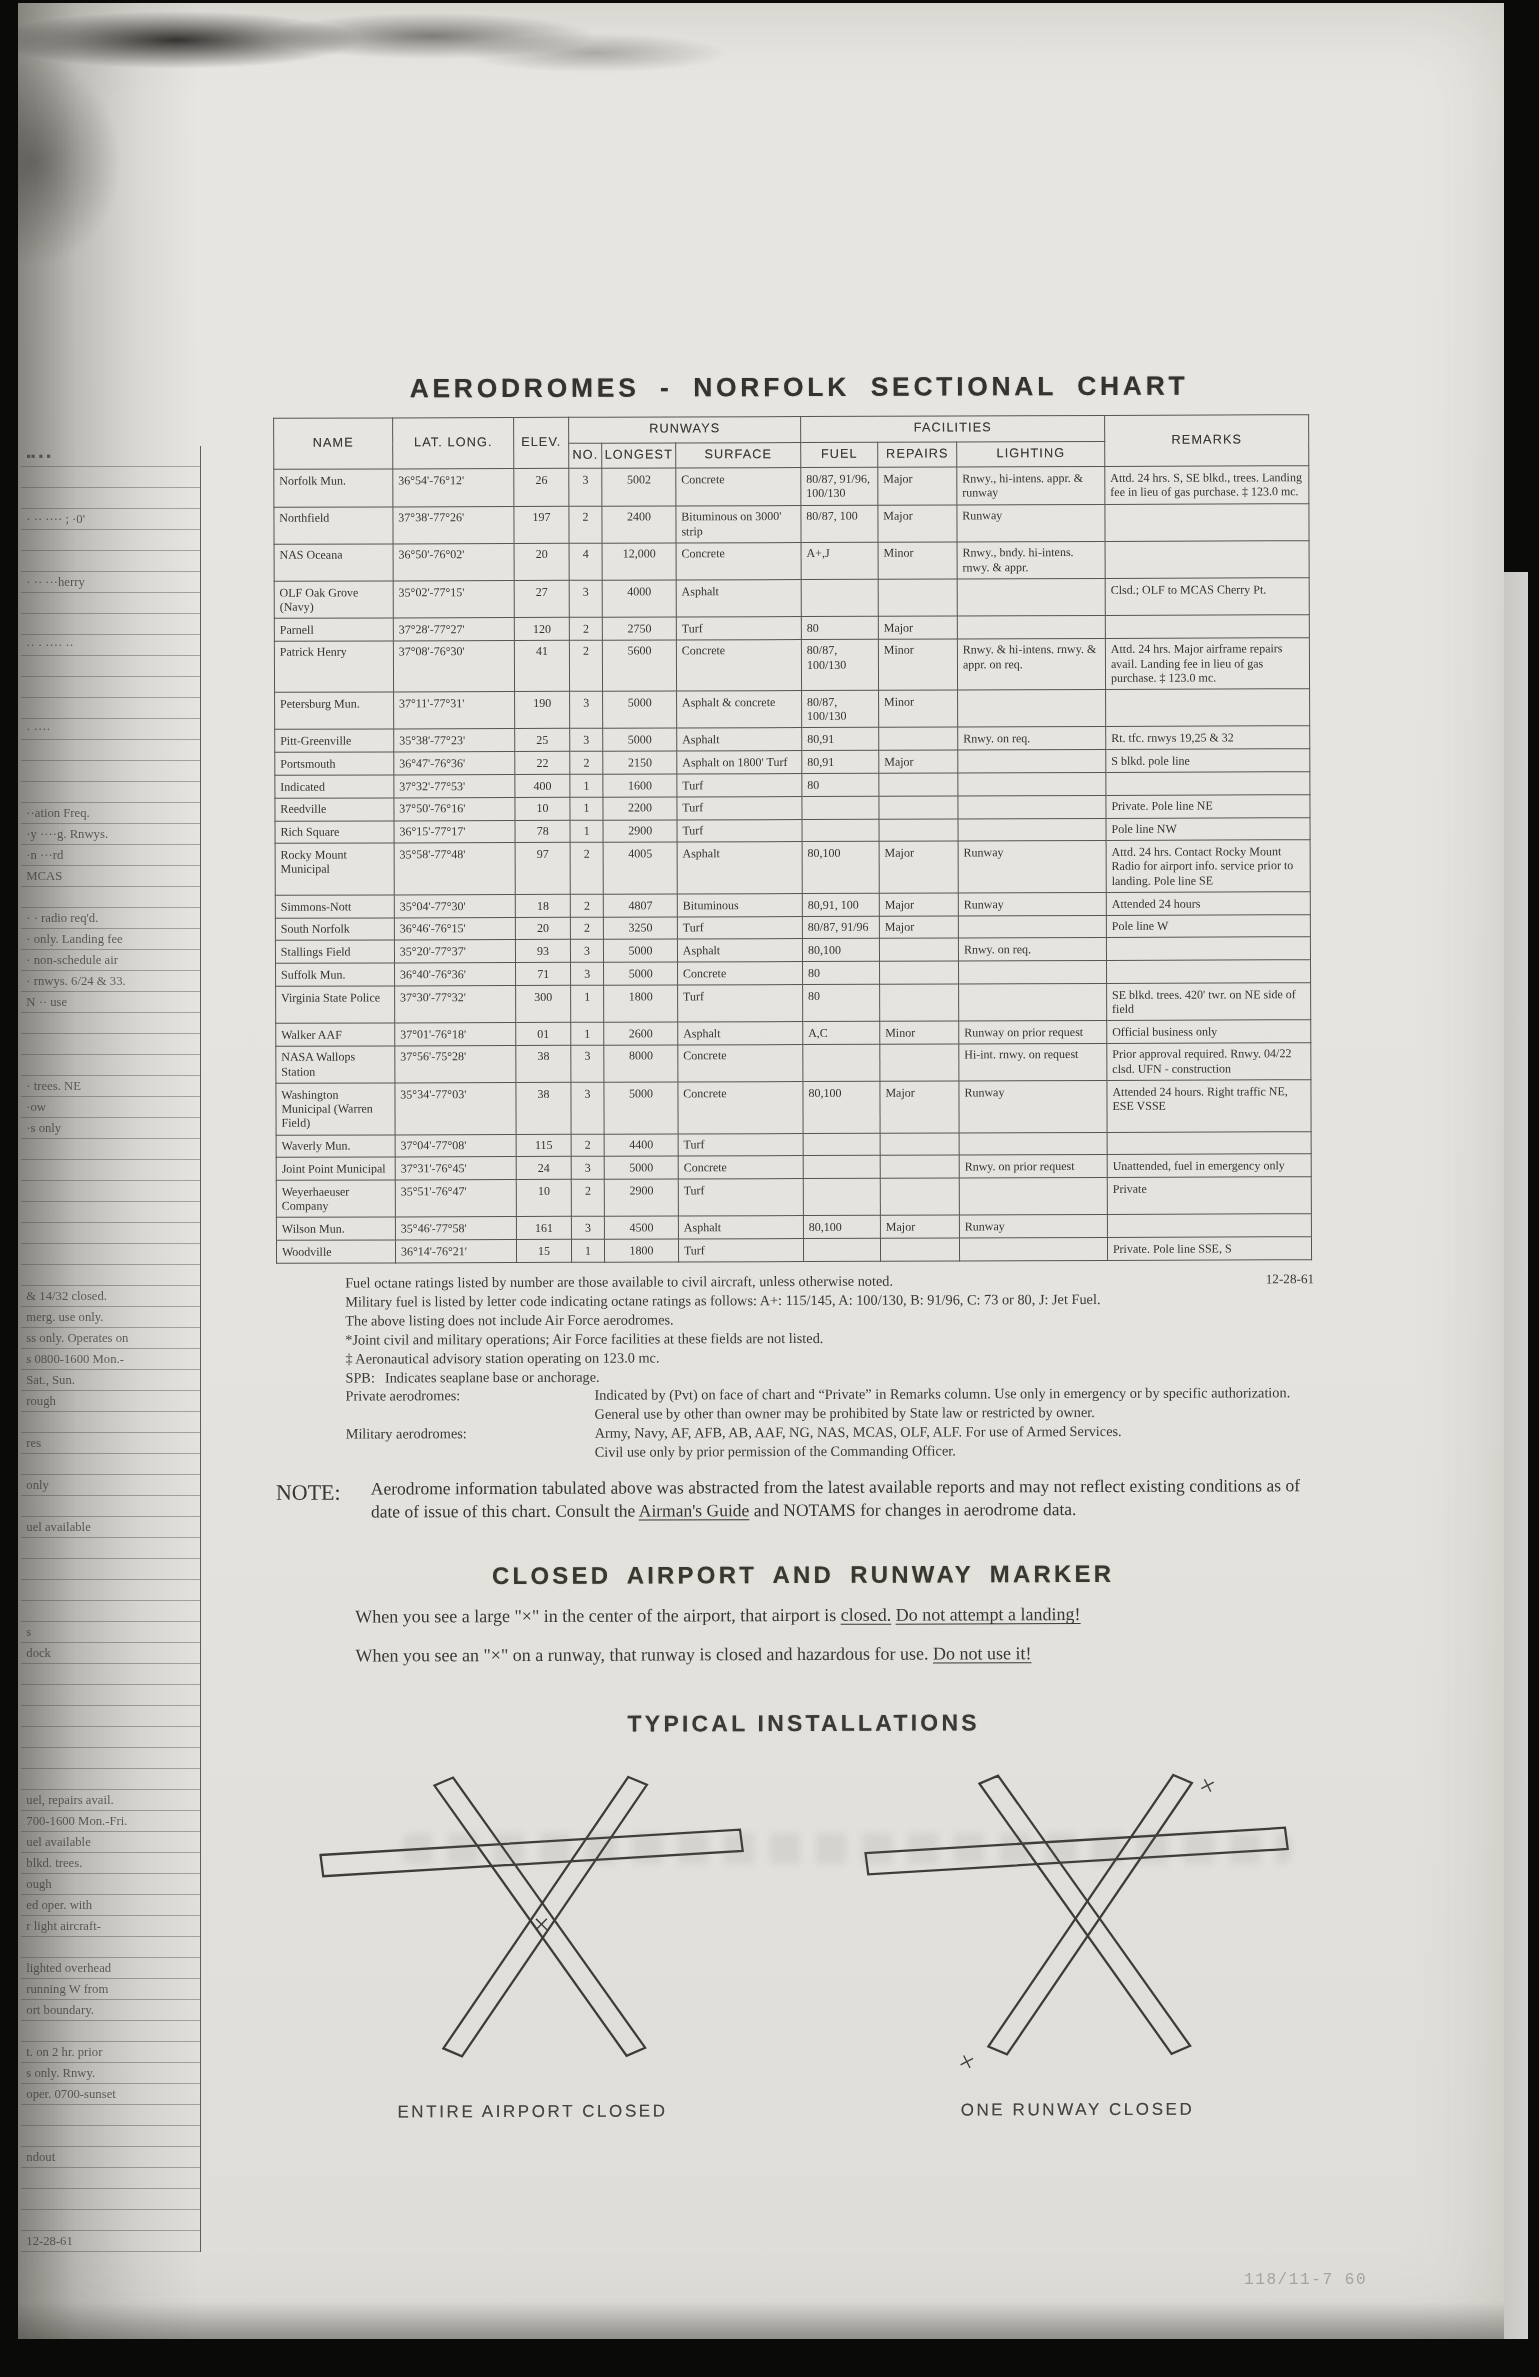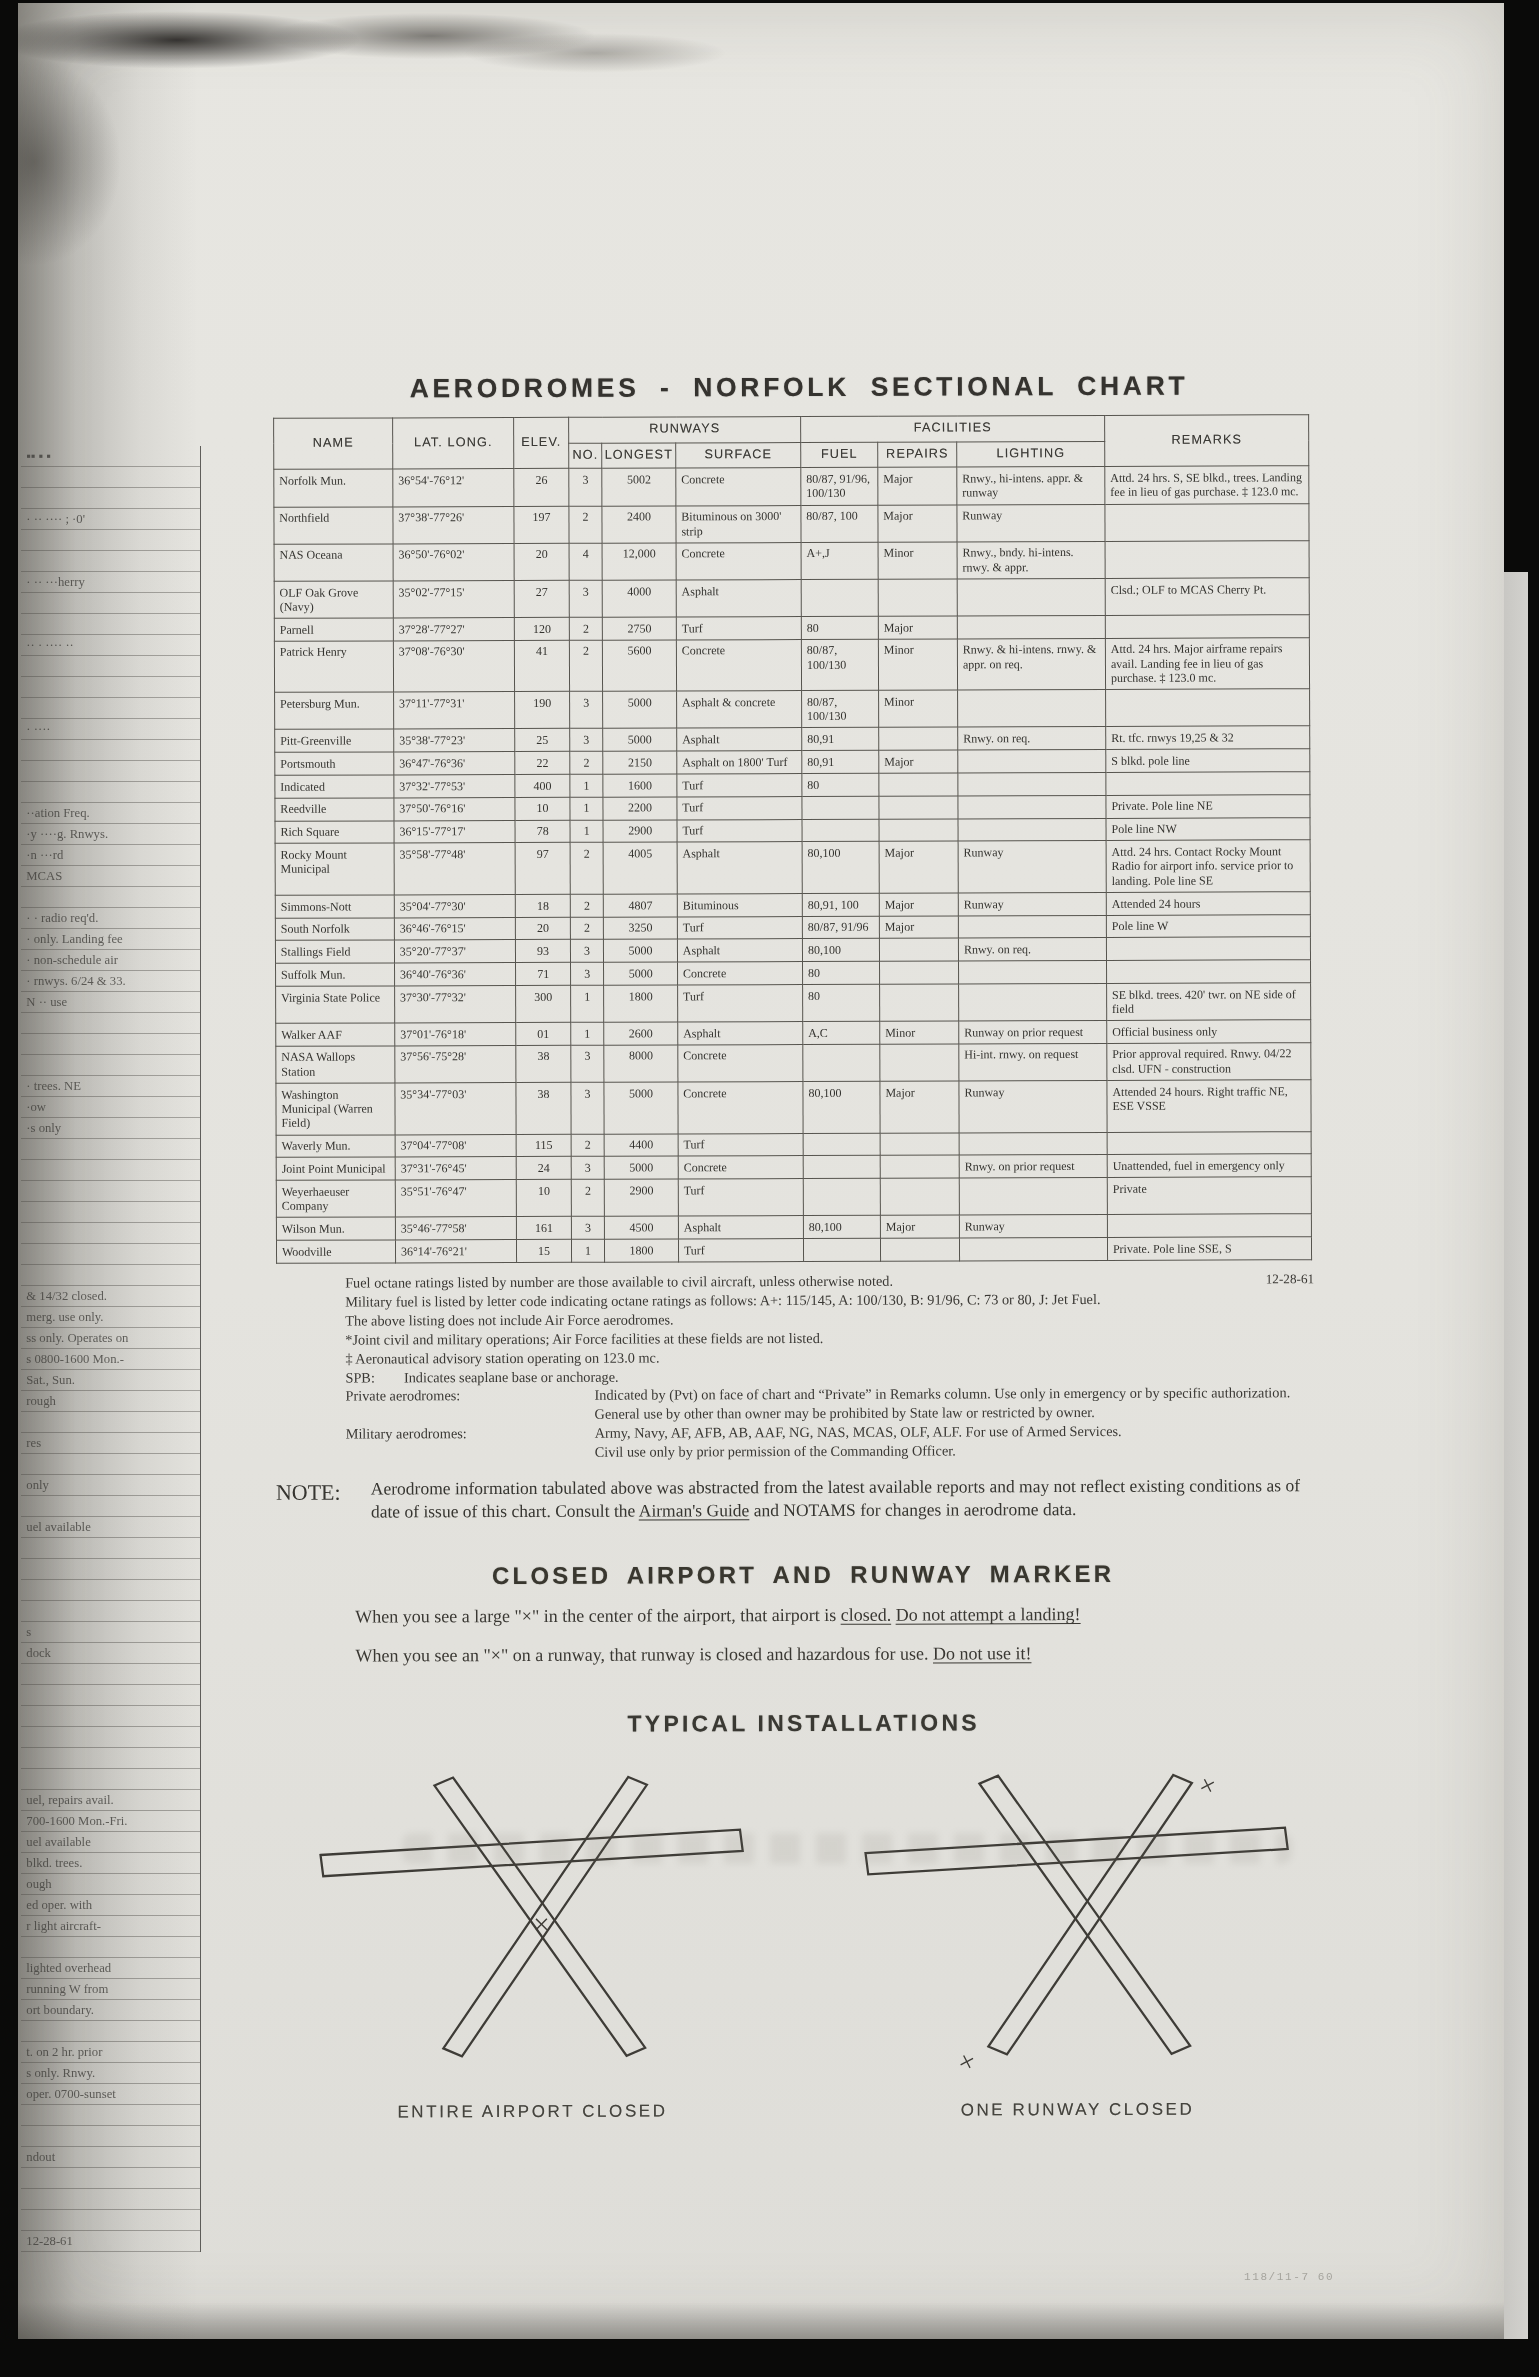--- a/index.html
+++ b/index.html
@@ -38,21 +38,21 @@
          letter-spacing:1.1px;text-align:center;vertical-align:middle;padding:4.8px 2.1px;color:#3b3a36;
          text-shadow:0 0 0.5px rgba(59,58,54,.5);}
   .aero td.ctr{text-align:center;}
   col.c0{width:119px}col.c1{width:121px}col.c2{width:55px}col.c3{width:33px}col.c4{width:74px}
   col.c5{width:125px}col.c6{width:77px}col.c7{width:79px}col.c8{width:148px}col.c9{width:204px}
 
   .fns{margin:10.6px 0 0 70px;width:969px;font-size:14.3px;line-height:1.32;color:#3a3834;}
   .fn-row{display:flex;}
   .fn-date{margin-left:auto;font-size:13.2px;}
   .fn-grid{display:grid;grid-template-columns:249px 1fr;}
-  .fn-spb b{font-weight:400;margin-right:29px;}
+  .fn-spb b{font-weight:400;margin-right:10px;}
 
   .note{display:grid;grid-template-columns:95px 1fr;margin-top:15px;width:1035px;
         font-size:17.5px;line-height:1.33;color:#363530;}
   .note .lbl{font-size:22px;}
   .ul{text-decoration:underline;text-decoration-thickness:1.3px;text-underline-offset:3.2px;}
 
   .closed-h{margin-top:39px;text-align:center;font-family:"Liberation Sans",sans-serif;font-weight:700;
         font-size:24px;letter-spacing:3.2px;word-spacing:6.4px;color:#39372f;text-shadow:0 0 1.1px rgba(57,55,47,.4);}
   .closed p{margin:15px 0 0 79px;font-size:18px;line-height:1.3;color:#3a3833;}
 
@@ -61,21 +61,21 @@
   .figs{display:flex;justify-content:space-between;margin-top:34px;padding:0 19px;}
   .fig{width:471px;text-align:center;}
   .fig svg{width:455px;height:312px;}
   .fig-cap{margin-top:16px;font-family:"Liberation Sans",sans-serif;font-size:17px;letter-spacing:2.6px;
         color:#45443e;text-shadow:0 0 0.5px rgba(69,68,62,.5);}
 
   .ghost{position:absolute;left:402px;top:1833px;width:890px;height:31px;opacity:.10;
      background:repeating-linear-gradient(90deg,#6b665d 0 30px,transparent 30px 46px);
      filter:blur(3.7px);border-radius:10.6px;}
   .print-code{position:absolute;left:1244px;top:2271px;font-family:"Liberation Mono",monospace;
-     font-size:11px;letter-spacing:1.6px;color:rgba(120,118,112,.55);}
+     font-size:16px;letter-spacing:1.6px;color:rgba(120,118,112,.55);}
 </style>
 </head>
 <body>
 
 <div class="page">
   <div class="paper"></div>
   <div class="sliver"></div>
 
   <div class="margin">
 

